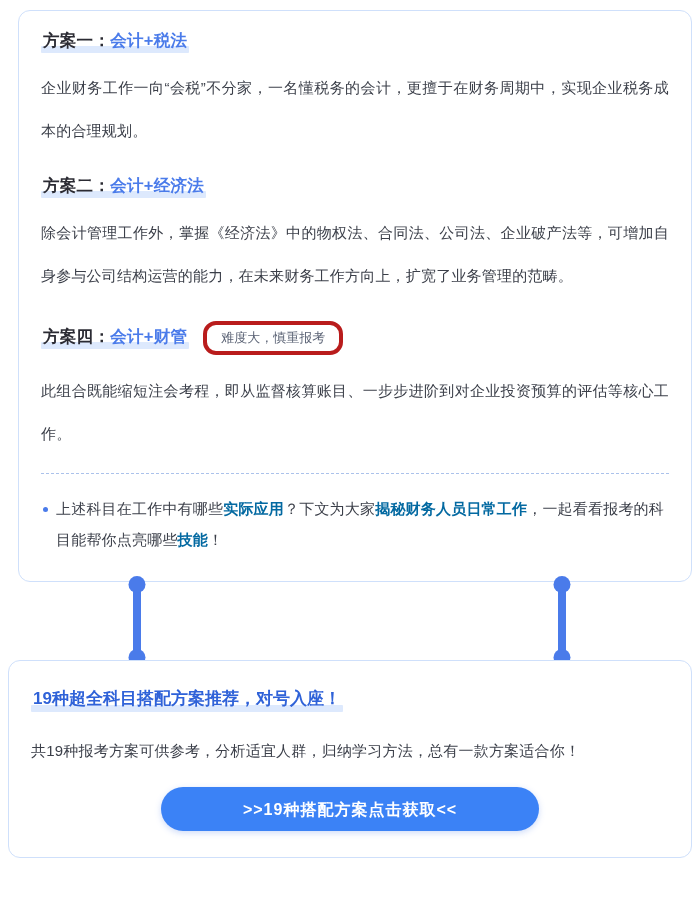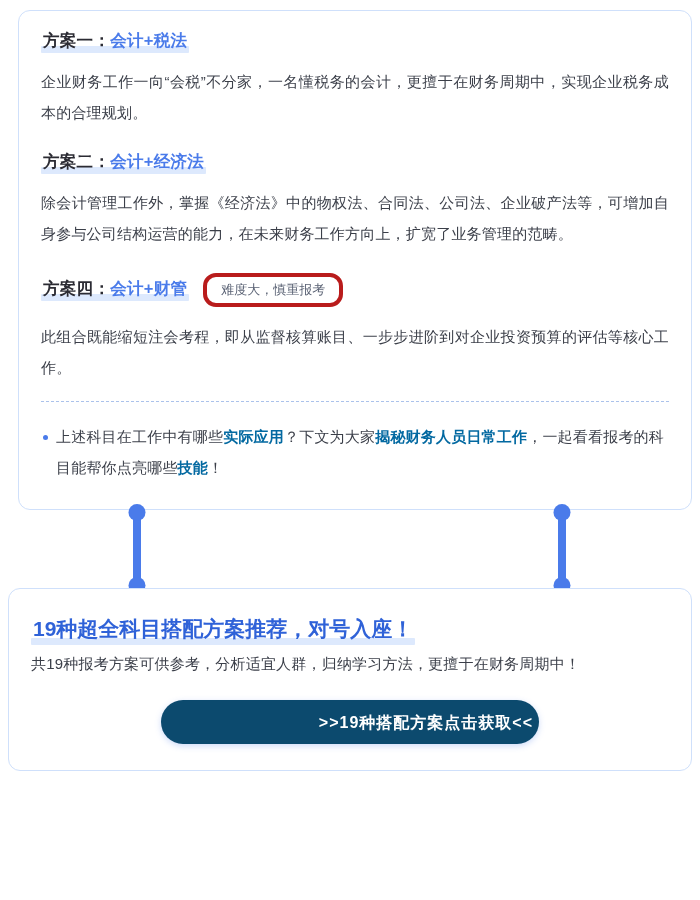--- a/index.html
+++ b/index.html
@@ -77,21 +77,21 @@
     padding: 0 14px;
     border: 4px solid #b91c1c;
     border-radius: 13px;
     font-size: 13px;
     color: #5a6274;
     background: #ffffff;
     white-space: nowrap;
   }
   .para {
     font-size: 15px;
-    line-height: 31px;
+    line-height: 43px;
     color: #3b3f49;
     margin: 0 0 24px 0;
     letter-spacing: 0.2px;
     text-align: justify;
   }
   .para.last {
     margin-bottom: 18px;
   }
 
   .divider {
@@ -152,25 +152,25 @@
   .conn-left  { left: 125px; }
   .conn-right { left: 550px; }
 
   
   .card-bottom {
     padding: 26px 22px 26px 22px;
   }
   .bottom-title {
     position: relative;
     display: inline-block;
-    font-size: 21px;
+    font-size: 17px;
     font-weight: bold;
     color: #2f62d8;
     padding: 0 2px 1px 2px;
-    margin-bottom: 6px;
+    margin-bottom: 26px;
     z-index: 1;
   }
   .bottom-title::after {
     content: "";
     position: absolute;
     left: 0;
     right: 0;
     bottom: -1px;
     height: 7px;
     background: #dde9fd;
@@ -183,24 +183,24 @@
     color: #3b3f49;
     margin: 0 0 22px 0;
     letter-spacing: 0.2px;
   }
   .cta {
     display: block;
     margin: 0 auto;
     width: 378px;
     height: 44px;
     line-height: 44px;
-    text-align: right;
+    text-align: center;
     border: none;
     border-radius: 22px;
-    background: #0c4a6e;
+    background: #3b82f6;
     color: #ffffff;
     font-size: 16px;
     font-weight: bold;
     letter-spacing: 1px;
     cursor: pointer;
     font-family: "Liberation Sans", "DejaVu Sans", sans-serif;
     box-shadow: 0 2px 6px rgba(79,124,234,.28);
   }
 </style>
 </head>
@@ -241,17 +241,17 @@
     </div>
   </div>
 
   <div class="connectors">
     <div class="conn conn-left"></div>
     <div class="conn conn-right"></div>
   </div>
 
   <div class="card card-bottom">
     <div class="bottom-title">19种超全科目搭配方案推荐，对号入座！</div>
-    <p class="bottom-desc">共19种报考方案可供参考，分析适宜人群，归纳学习方法，更擅于在财务周期中！</p>
+    <p class="bottom-desc">共19种报考方案可供参考，分析适宜人群，归纳学习方法，总有一款方案适合你！</p>
     <button class="cta">&gt;&gt;19种搭配方案点击获取&lt;&lt;</button>
   </div>
 
 </div>
 
 </body></html>

